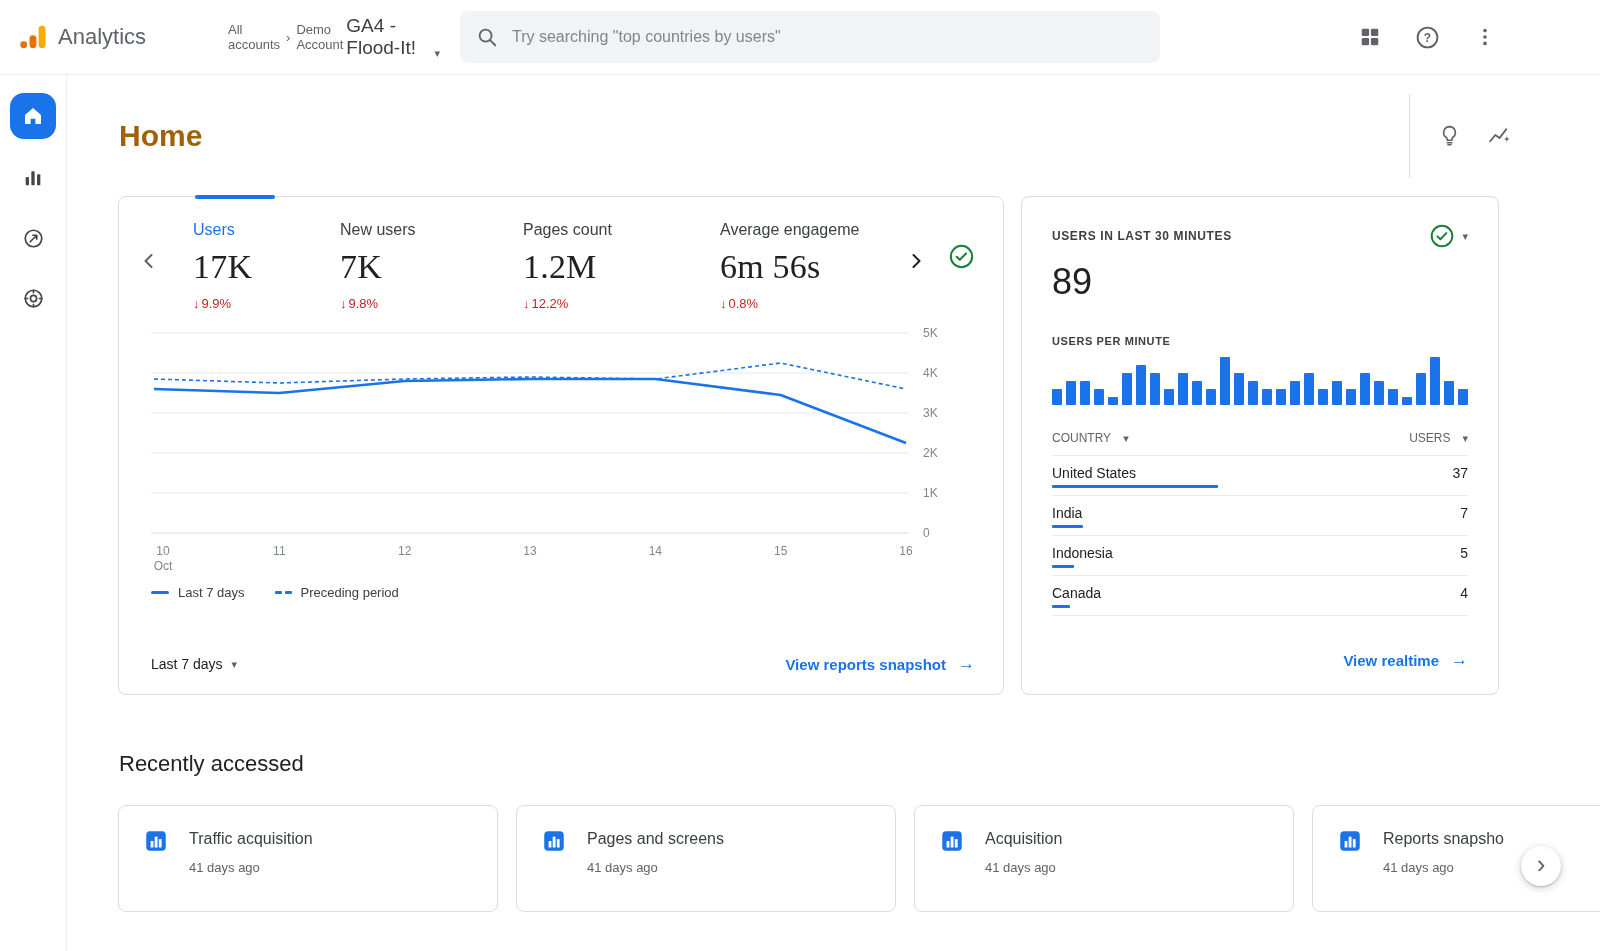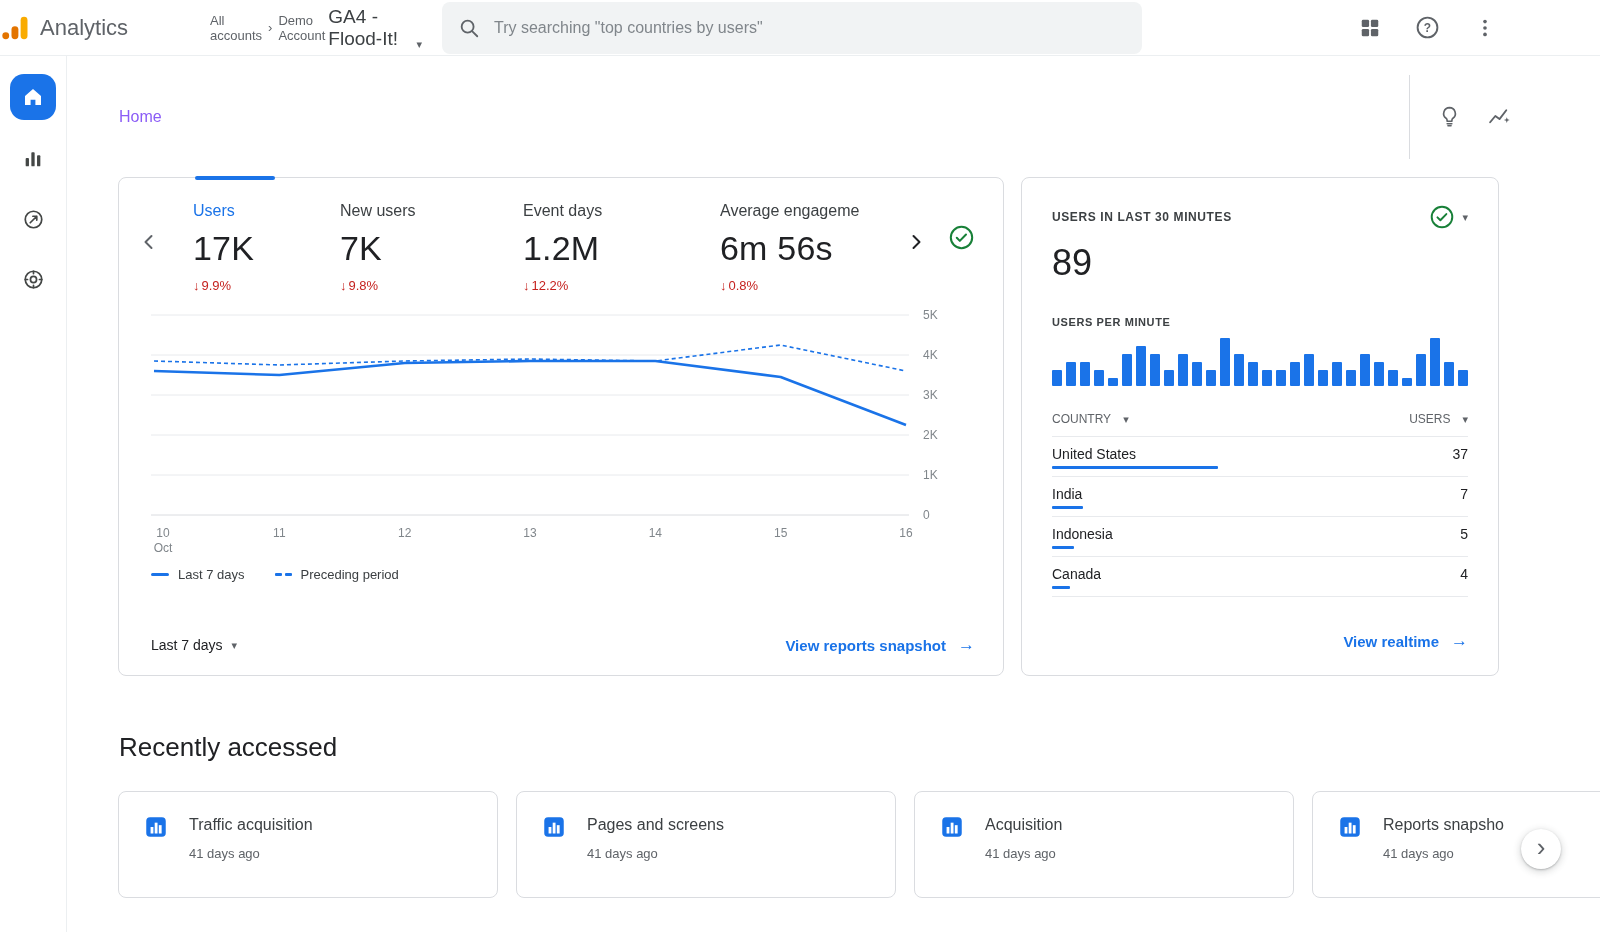--- a/index.html
+++ b/index.html
@@ -1,20 +1,20 @@
 <!DOCTYPE html>
 <html><head>
 <meta charset="utf-8">
 <style>
   * { margin:0; padding:0; box-sizing:border-box; }
   html,body { width:1600px; height:951px; overflow:hidden; background:#fff;
     font-family:"Liberation Sans", sans-serif; color:#202124; }
 
   
-  .topbar { height:56px; display:flex; align-items:center; 
+  .topbar { height:75px; display:flex; align-items:center; padding-left:18px;
     border-bottom:1px solid #eceff1; background:#fff; }
   .logo-area { display:flex; align-items:center; gap:10px; width:190px; cursor:pointer; }
   .logo-text { font-size:22px; color:#5f6368; }
   .account-area { width:212px; margin-left:20px; display:flex; flex-direction:row; gap:3px; cursor:pointer; }
   .breadcrumb { font-size:13px; color:#5f6368; display:flex; align-items:center; gap:6px; }
   .breadcrumb .sep { font-size:13px; color:#5f6368; }
   .property { font-size:19px; color:#3c4043; display:flex; align-items:flex-end; gap:9px; }
   .caret { color:#5f6368; font-size:11px; line-height:1; }
   .search { width:700px; height:52px; margin-left:20px; background:#f1f3f4; border-radius:8px;
     display:flex; align-items:center; padding:0 16px; gap:14px; }
@@ -29,39 +29,39 @@
   .sidebar { width:67px; border-right:1px solid #eceff1; display:flex; flex-direction:column;
     align-items:center; padding-top:18px; gap:18px; }
   .side-home { width:46px; height:46px; background:#1a73e8; border-radius:14px;
     display:flex; align-items:center; justify-content:center; cursor:pointer; }
   .side-item { width:46px; height:42px; display:flex; align-items:center; justify-content:center; cursor:pointer; }
   .content { flex:1; overflow:hidden; }
 
   
   .page-header { height:121px; display:flex; align-items:center; justify-content:space-between;
     padding:0 88px 0 52px; }
-  .page-title { font-size:16px; font-weight:400; color:#8b5cf6; }
+  .page-title { font-size:30px; font-weight:700; color:#a16207; }
   .page-tools { display:flex; align-items:center; gap:26px; border-left:1px solid #dadce0;
     padding-left:28px; height:84px; }
   .pt-icon { cursor:pointer; display:flex; }
 
   
   .cards-row { display:flex; gap:17px; padding:0 110px 0 51px; }
   .card { border:1px solid #dadce0; border-radius:8px; background:#fff; height:499px; position:relative; }
   .overview-card { flex:1; padding:24px 28px 20px 32px; display:flex; flex-direction:column; }
   .tab-indicator { position:absolute; top:-2px; left:76px; width:80px; height:4px;
     background:#1a73e8; border-radius:4px; }
 
   .metrics-row { display:flex; align-items:flex-start; }
   .chev-btn { width:28px; display:flex; justify-content:center; margin-top:28px; cursor:pointer; flex:none; }
   .chev-left { margin-left:-16px; }
   .metric { cursor:pointer; }
   .metric-label { font-size:16px; color:#3c4043; }
   .metric.active .metric-label { color:#1a73e8; }
-  .metric-value { font-size:34px; font-weight:400; color:#202124; margin-top:9px; letter-spacing:.2px; }
+  .metric-value { font-size:34px; font-weight:400; color:#202124; margin-top:9px; letter-spacing:.2px;font-family:Liberation Serif, serif; }
   .metric-delta { margin-top:10px; font-size:13px; color:#c5221f; display:flex; align-items:center; gap:2px; }
   .m1 { width:147px; margin-left:30px; } .m2 { width:183px; } .m3 { width:197px; } .m4 { width:182px; }
   .check-btn { margin-left:18px; margin-top:22px; cursor:pointer; flex:none; }
 
   .trend-chart { margin-top:12px; }
   .trend-chart svg text { font-family:"Liberation Sans", sans-serif; }
   .axis-label { fill:#80868b; font-size:12px; }
 
   .legend { display:flex; gap:30px; align-items:center; margin-top:6px; font-size:13px; color:#3c4043; }
   .legend-item { display:flex; align-items:center; gap:9px; }
@@ -89,21 +89,21 @@
     color:#5f6368; padding-bottom:10px; border-bottom:1px solid #e8eaed; }
   .rt-col { display:flex; align-items:center; gap:12px; cursor:pointer; }
   .rt-row { padding-top:9px; border-bottom:1px solid #e8eaed; }
   .rt-row:last-child { border-bottom:none; }
   .rt-row-top { display:flex; justify-content:space-between; font-size:14px; color:#202124; }
   .rt-underbar { height:3px; background:#1a73e8; margin:4px 0 7px; border-radius:1px; }
   .rt-footer { margin-top:auto; display:flex; justify-content:flex-end; }
 
   
   .recent { margin-top:56px; padding-left:51px; position:relative; }
-  .recent-title { font-size:26px; font-weight:400; color:#202124; padding-left:1px; }
+  .recent-title { font-size:22px; font-weight:400; color:#202124; padding-left:1px; }
   .recent-cards { display:flex; gap:18px; margin-top:28px; overflow:hidden; }
   .rec-card { width:380px; flex:none; height:107px; border:1px solid #dadce0; border-radius:8px;
     display:flex; gap:20px; padding:22px 24px; cursor:pointer; }
   .rec-texts { display:flex; flex-direction:column; gap:12px; padding-top:2px; }
   .rec-title { font-size:16px; color:#3c4043; }
   .rec-sub { font-size:13px; color:#5f6368; }
   .next-btn { position:absolute; right:39px; top:50%; margin-top:14px; width:40px; height:40px;
     border-radius:50%; background:#fff; box-shadow:0 1px 2px rgba(60,64,67,.3), 0 2px 6px 2px rgba(60,64,67,.15);
     display:flex; align-items:center; justify-content:center; cursor:pointer;
     font-size:26px; color:#5f6368; padding-bottom:3px; }
@@ -241,21 +241,21 @@
           <div class="metric m2">
             <div class="metric-label">New users</div>
             <div class="metric-value">7K</div>
             <div class="metric-delta">
               <span>↓</span>
               <span>9.8%</span>
             </div>
           </div>
 
           <div class="metric m3">
-            <div class="metric-label">Event days</div>
+            <div class="metric-label">Pages count</div>
             <div class="metric-value">1.2M</div>
             <div class="metric-delta">
               <span>↓</span>
               <span>12.2%</span>
             </div>
           </div>
 
           <div class="metric m4">
             <div class="metric-label">Average engageme</div>
             <div class="metric-value">6m 56s</div>

